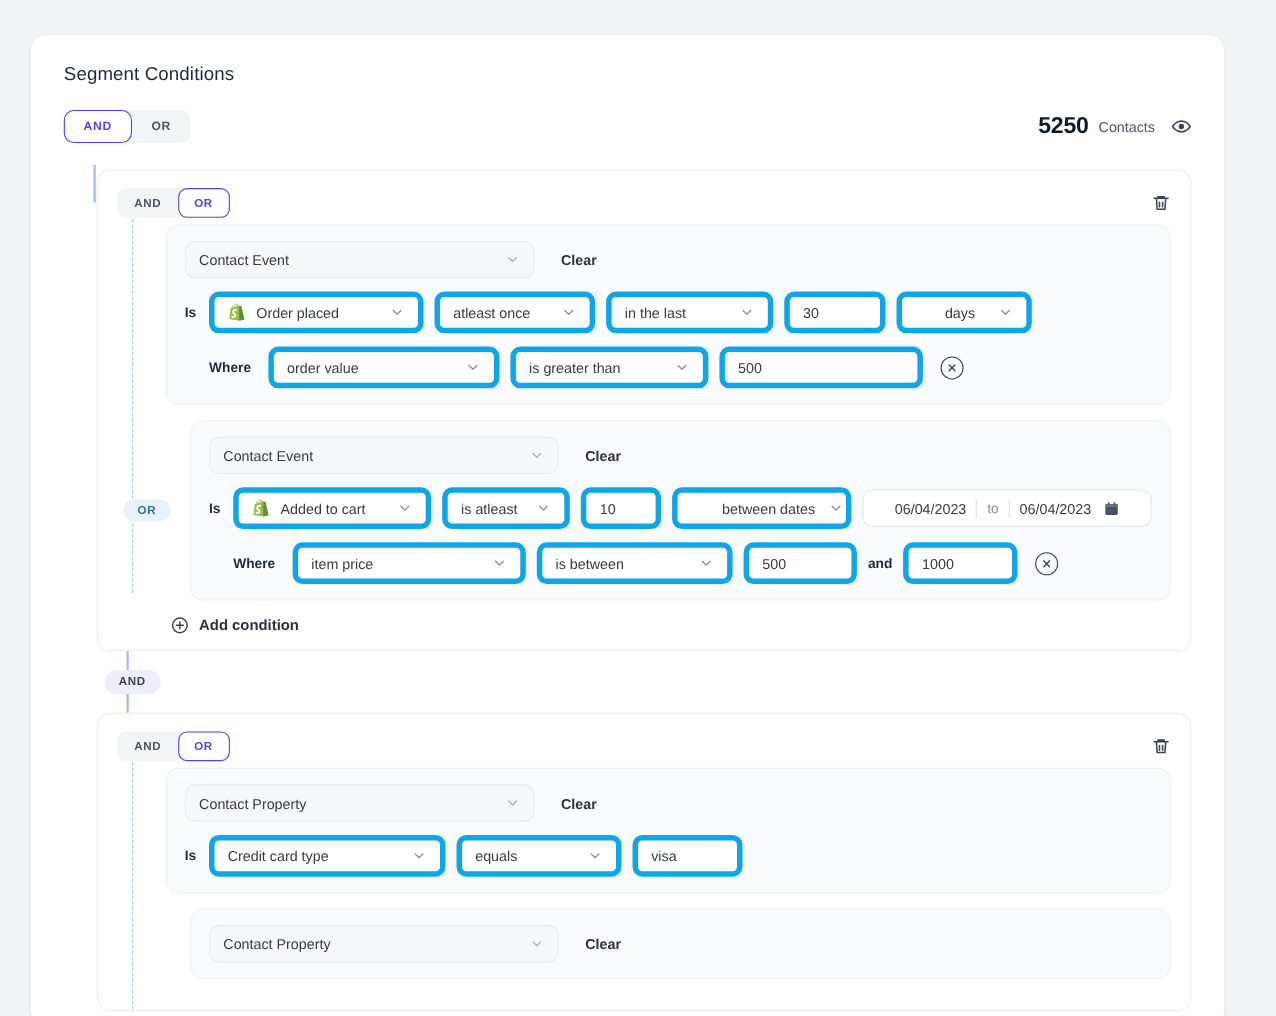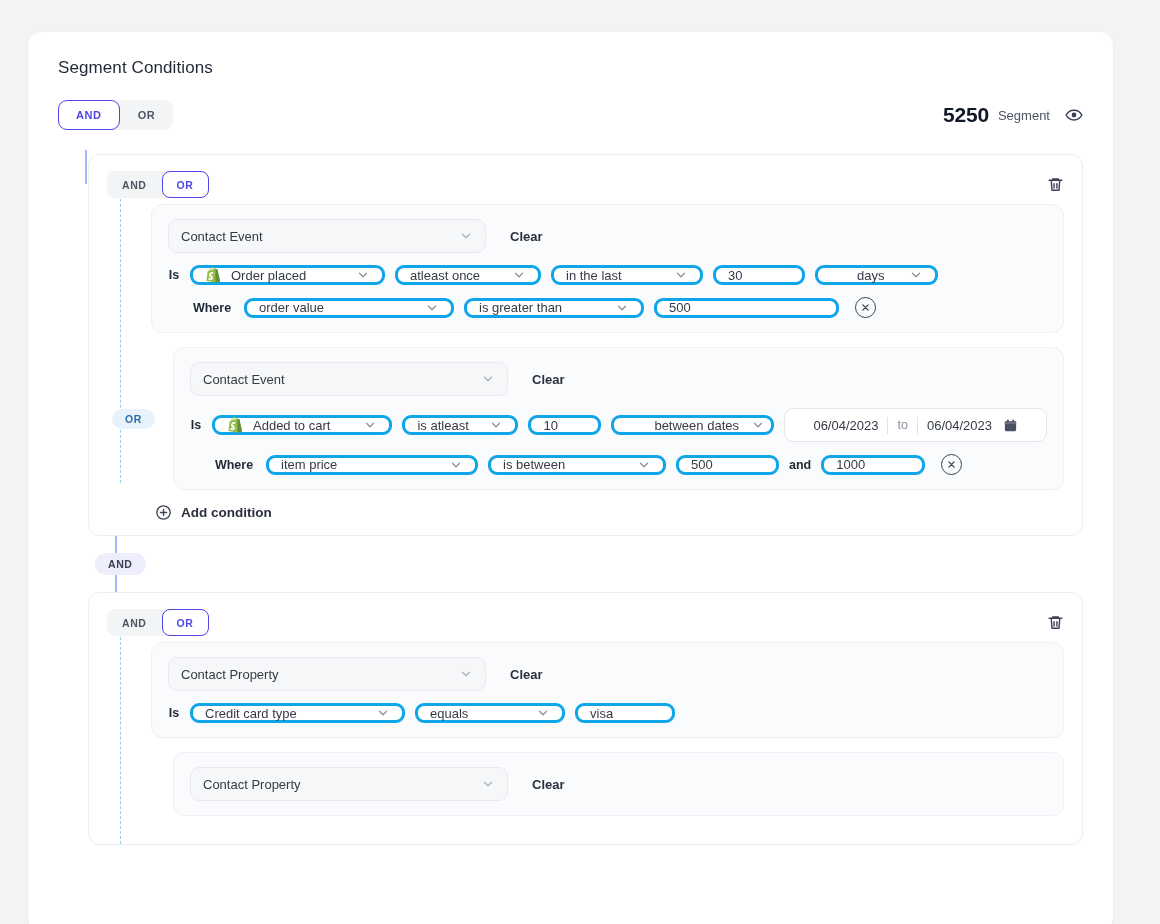--- a/index.html
+++ b/index.html
@@ -123,34 +123,33 @@
     margin-bottom: 14px;
     position: relative;
   }
   .cond.indent { margin-left: 22px; }
 
   .cond-row {
     display: flex;
     align-items: center;
     gap: 10px;
     margin-bottom: 12px;
-    text-align: center;
   }
   .cond-row:last-child { margin-bottom: 0; }
 
   .lbl { font-size: 12.5px; font-weight: 700; color: #1f2937; min-width: 12px;}
   .lbl.where { min-width: 44px; }
   .lbl.and-lbl { font-weight: 700; font-size: 12.5px; color:#1f2937;}
 
   
   .sel, .inp {
-    height: 20px;
+    height: 38px;
     border-radius: 9px;
     background: #ffffff;
-    border: 3px solid #0ea5e9;
+    border: 5px solid #0ea5e9;
     display: flex;
     align-items: center;
     padding: 0 12px;
     font-size: 13px;
     color: #353a45;
     cursor: pointer;
     white-space: nowrap;
   }
   .sel .chev { margin-left: auto; padding-left: 12px; display: flex; color:#8a90a0;}
   .sel.type-sel {
@@ -288,21 +287,21 @@
 
     <div class="page-title">Segment Conditions</div>
 
     <div class="top-row">
       <div class="toggle">
         <div class="seg active">AND</div>
         <div class="seg">OR</div>
       </div>
       <div class="contacts-box">
         <span class="contacts-num">5250</span>
-        <span class="contacts-label">Segment</span>
+        <span class="contacts-label">Contacts</span>
         <span class="eye-icon">
           <svg width="18" height="18" viewBox="0 0 24 24" fill="none" stroke="currentColor" stroke-width="2">
             <path d="M1.5 12S5 5.5 12 5.5 22.5 12 22.5 12 19 18.5 12 18.5 1.5 12 1.5 12z"></path>
             <circle cx="12" cy="12" r="3.2" fill="currentColor" stroke="none"></circle>
           </svg>
         </span>
       </div>
     </div>
 
     <div class="root-stem"></div>

